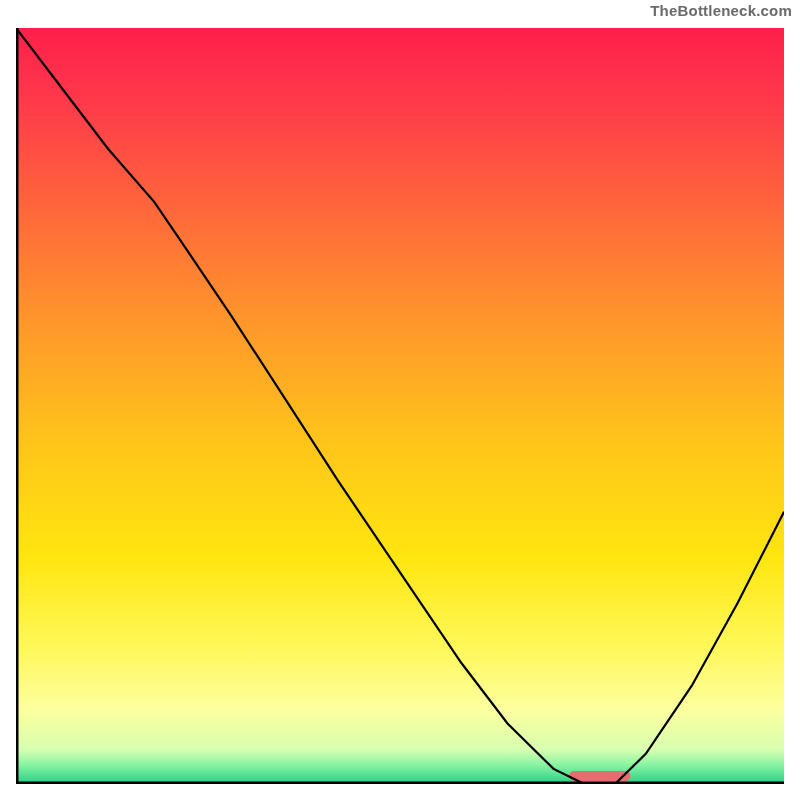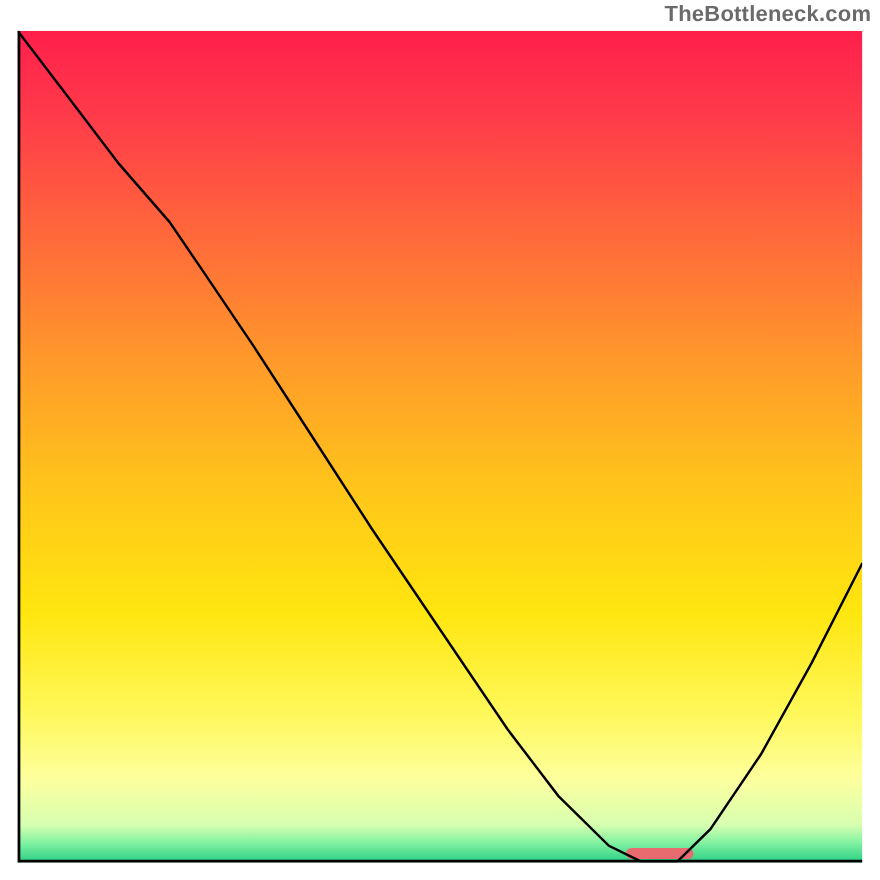--- a/index.html
+++ b/index.html
@@ -13,21 +13,21 @@
   }
   .wrap {
     position: relative;
     width: 800px;
     height: 800px;
   }
   .watermark {
     position: absolute;
     top: 2px;
     right: 8px;
-    font-size: 20px;
+    font-size: 15px;
     font-weight: 600;
     color: #6a6a6a;
     letter-spacing: 0.2px;
     z-index: 3;
     user-select: none;
   }
   .plot {
     position: absolute;
     left: 16px;
     top: 28px;

